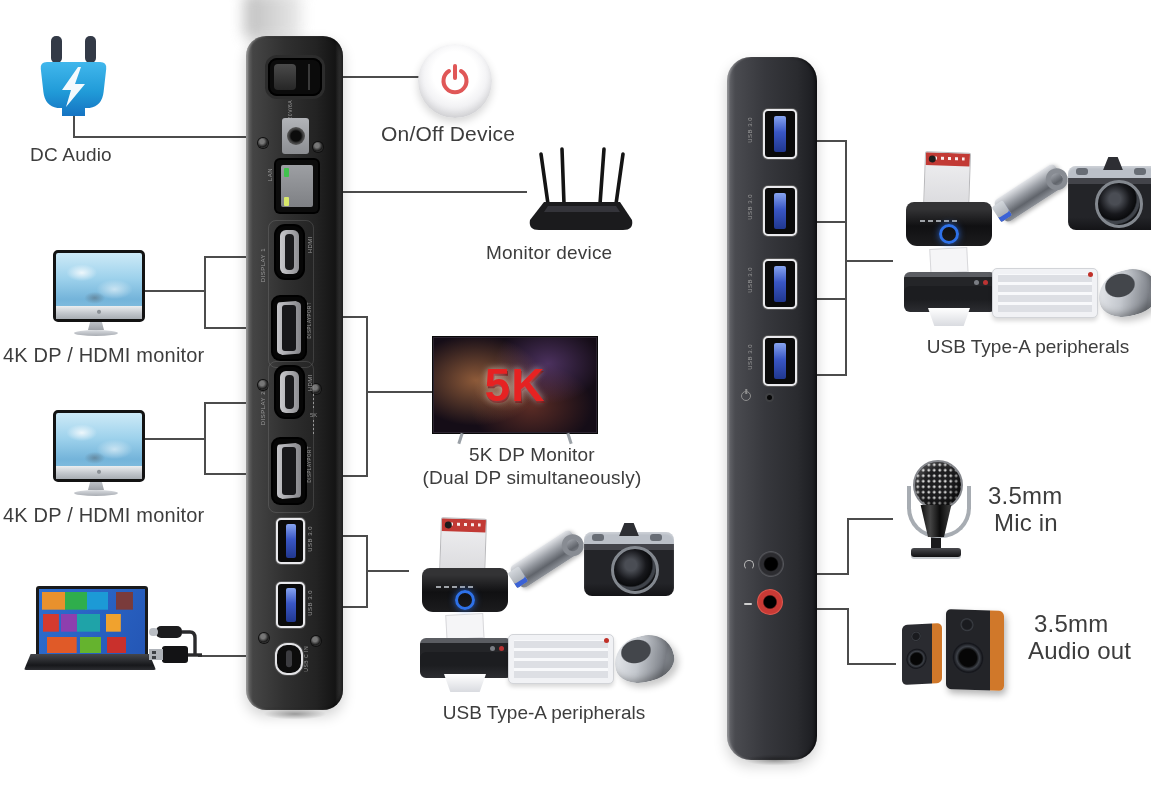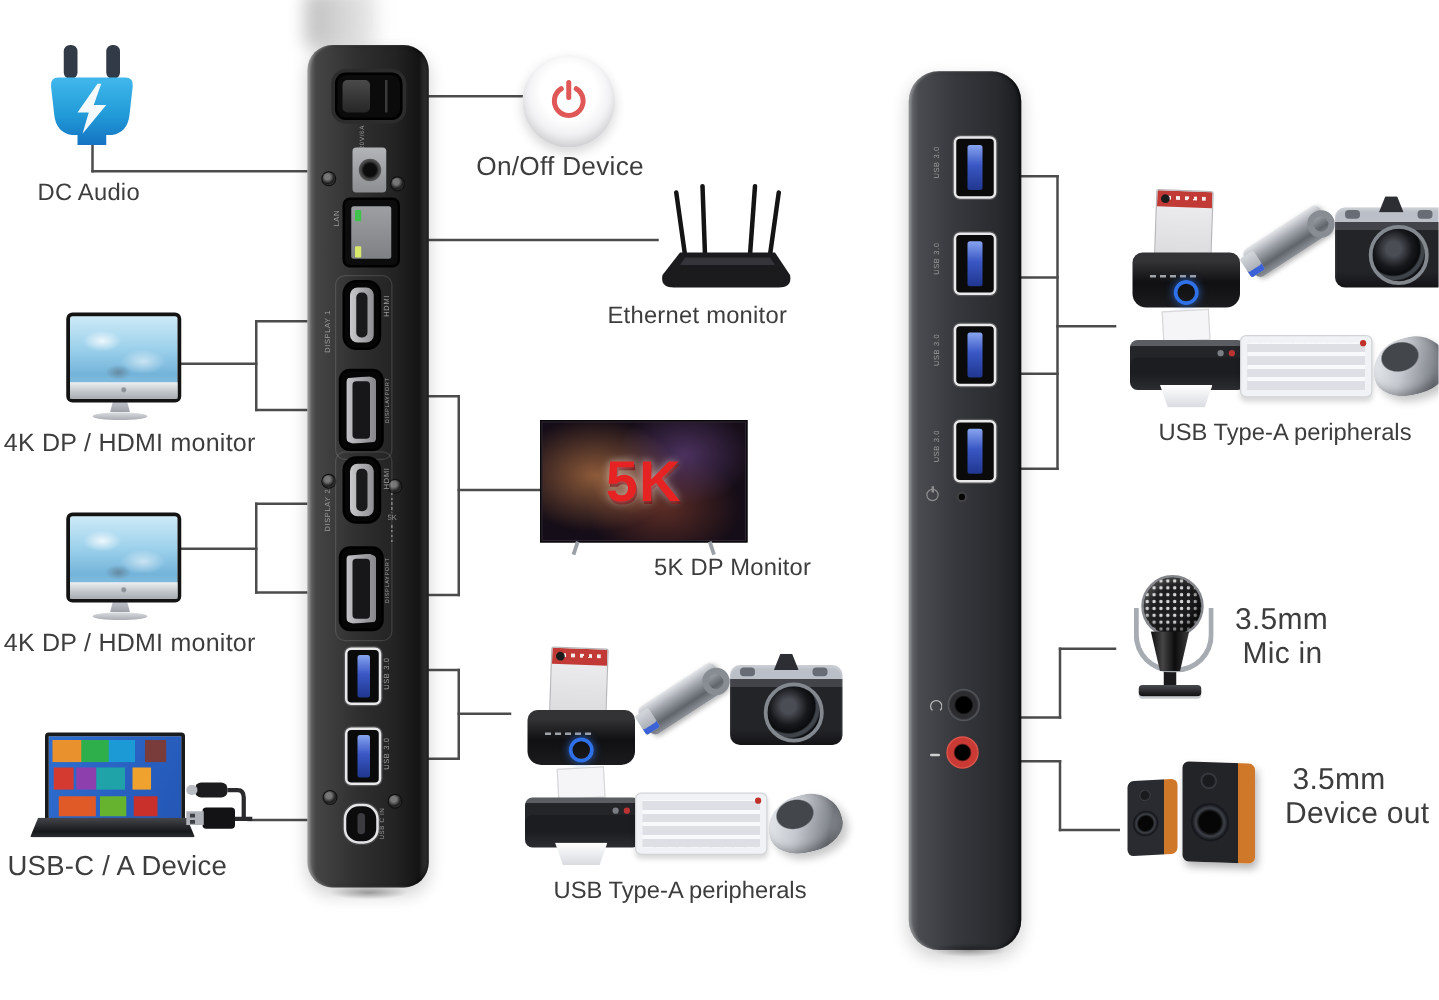--- a/index.html
+++ b/index.html
@@ -3,21 +3,21 @@
 <meta charset="utf-8">
 <style>
   html,body{margin:0;padding:0;background:#fff;}
   .canvas{position:relative;width:1151px;height:800px;background:#fff;overflow:hidden;
           font-family:"Liberation Sans",sans-serif;color:#3d3d3d;}
   
   .ln{position:absolute;background:#4c4c4c;}
   .h{height:2px}.v{width:2px}
   
   .lbl{position:absolute;color:#3d3d3d;white-space:nowrap;letter-spacing:.2px;}
-  .ctr{text-align:right;white-space:normal;}
+  .ctr{text-align:center;white-space:normal;}
   
   .dock{position:absolute;border-radius:20px;
         background:linear-gradient(90deg,#737373 0,#454545 7%,#303030 40%,#232323 72%,#141414 92%,#3d3d3d 99%);
         box-shadow:inset 2px 0 2px rgba(255,255,255,.28), inset -2px 0 3px rgba(0,0,0,.55), 0 6px 14px rgba(0,0,0,.18);}
   .dock-r{border-radius:24px;
         background:linear-gradient(90deg,#6b6c71 0,#4a4b50 9%,#37383d 42%,#2a2b2f 78%,#1d1e22 96%);}
   .shadow-e{position:absolute;background:radial-gradient(closest-side,rgba(0,0,0,.32),transparent 70%);}
   .smudge{position:absolute;background:linear-gradient(90deg,#a9a9a9,#e4e4e4);filter:blur(7px);opacity:.75;border-radius:8px;}
   .vlabel{position:absolute;font-size:6px;color:#9b9b9b;writing-mode:vertical-rl;transform:rotate(180deg);
           letter-spacing:.5px;line-height:1;white-space:nowrap;}
@@ -250,36 +250,37 @@
   <svg class="router-svg" style="left:520px;top:144px" width="122" height="92" viewBox="0 0 122 92">
     <g stroke="#141414" stroke-width="3.6" stroke-linecap="round">
       <line x1="28" y1="60" x2="21" y2="10"></line>
         <line x1="44" y1="60" x2="42" y2="5"></line>
       <line x1="80" y1="60" x2="84" y2="5"></line>
         <line x1="96" y1="60" x2="103" y2="10"></line>
     </g>
     <path d="M24 58 L100 58 L112 76 Q114 86 103 86 L19 86 Q8 86 10 76 Z" fill="#1b1b1d"></path>
     <path d="M28 62 L96 62 L100 68 L24 68 Z" fill="#34343a"></path>
   </svg>
-  <div class="lbl" style="left:486px;top:242px;font-size:19px">Ethernet monitor</div>
+  <div class="lbl" style="left:486px;top:242px;font-size:19px">Monitor device</div>
 
   <div class="imac" style="left:53px;top:250px">
     <div class="imac-body"></div>
   </div>
   <div class="lbl" style="left:3px;top:344px;font-size:20px">4K DP / HDMI monitor</div>
 
   <div class="imac" style="left:53px;top:410px">
     <div class="imac-body"></div>
   </div>
   <div class="lbl" style="left:3px;top:504px;font-size:20px">4K DP / HDMI monitor</div>
 
   <div class="mon5k" style="left:432px;top:336px">
     <span class="badge5k">5K</span>
   </div>
   <div class="lbl ctr" style="left:415px;top:444px;width:234px;font-size:19px">5K DP Monitor</div>
+  <div class="lbl ctr" style="left:415px;top:467px;width:234px;font-size:19px">(Dual DP simultaneously)</div>
 
   <div class="smudge" style="left:244px;top:-8px;width:58px;height:48px"></div>
   <div class="dock" style="left:246px;top:36px;width:97px;height:674px">
     <div class="switch" style="left:22px;top:22px;width:54px;height:38px"></div>
     <span class="vlabel" style="left:42px;top:64px;font-size:5px">20V/6A</span>
     <div class="dcjack" style="left:36px;top:82px;width:27px;height:36px"></div>
     <div class="screw" style="left:12px;top:102px"></div>
     <div class="screw" style="left:67px;top:106px"></div>
     <span class="vlabel" style="left:21px;top:132px">LAN</span>
     <div class="rj45" style="left:30px;top:124px;width:42px;height:52px"></div>
@@ -325,21 +326,20 @@
   <svg class="cable-svg" style="left:146px;top:612px" width="56" height="52" viewBox="0 0 56 52">
     <rect x="10" y="14" width="26" height="12" rx="5" fill="#1c1c1e"></rect>
     <rect x="3" y="16" width="9" height="8" rx="4" fill="#b9bdc3"></rect>
     <path d="M36 20 H44 Q49 20 49 26 L49 42" fill="none" stroke="#2a2a2c" stroke-width="3.4"></path>
     <rect x="16" y="34" width="26" height="17" rx="3" fill="#131315"></rect>
     <rect x="3" y="37" width="14" height="11" fill="#aeb2b8"></rect>
     <rect x="6" y="39" width="4" height="3" fill="#3c3f44"></rect>
     <rect x="6" y="44" width="4" height="3" fill="#3c3f44"></rect>
     <path d="M42 43 H56" fill="none" stroke="#2a2a2c" stroke-width="3.4"></path>
   </svg>
-  <div class="lbl" style="left:6px;top:680px;font-size:22px">USB-C / A Device</div>
 
   <div class="cluster" style="left:408px;top:516px">
     <div class="hdd" style="left:12px;top:2px">
       <div class="hdd-drive"></div>
       <div class="hdd-base"></div>
     </div>
     <div class="flash" style="left:102px;top:30px"></div>
     <div class="camera" style="left:176px;top:6px">
       <div class="cam-body"></div>
       <div class="cam-lens"></div>
@@ -400,15 +400,15 @@
     <div class="spk spk-back">
       <div class="tweeter" style="left:9px;top:7px;width:10px;height:10px"></div>
       <div class="woofer" style="left:4px;top:24px;width:21px;height:21px"></div>
     </div>
     <div class="spk spk-front">
       <div class="tweeter" style="left:14px;top:8px;width:14px;height:14px"></div>
       <div class="woofer" style="left:6px;top:32px;width:32px;height:32px"></div>
     </div>
   </div>
   <div class="lbl" style="left:1034px;top:610px;font-size:24px">3.5mm</div>
-  <div class="lbl" style="left:1028px;top:637px;font-size:24px">Device out</div>
+  <div class="lbl" style="left:1028px;top:637px;font-size:24px">Audio out</div>
 
 </div>
 
 </body></html>

